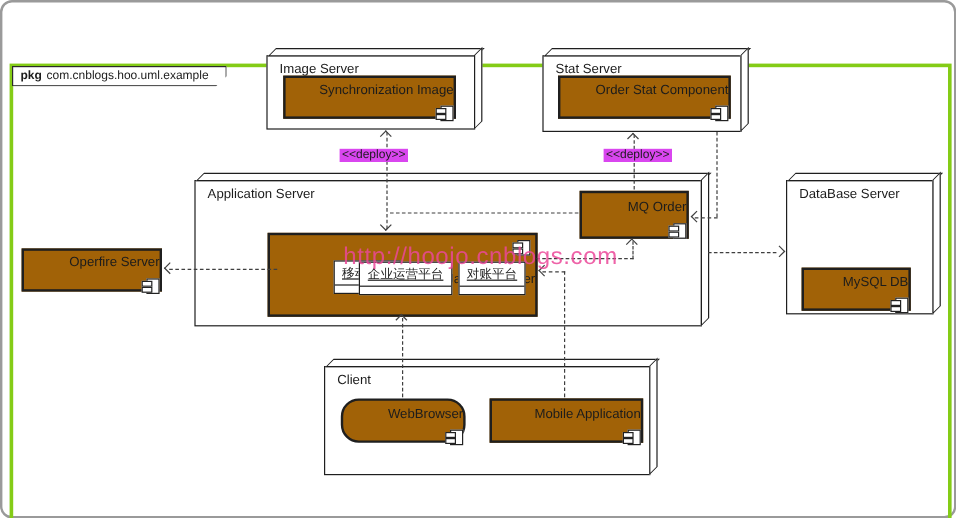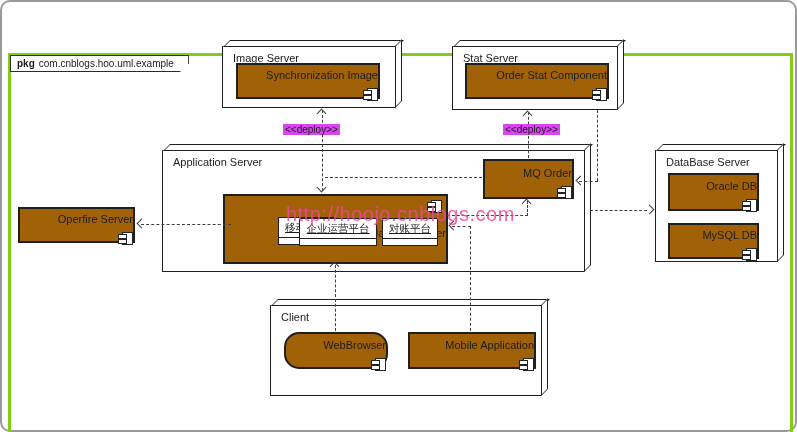--- a/index.html
+++ b/index.html
@@ -93,24 +93,20 @@
   </div>
 </div>
 
 <div class="comp" style="left:18px;top:207px;width:117px;height:36px;">
   <span class="txt">Operfire Server</span>
   <span class="cicon"></span>
 </div>
 
 <div class="node3d" style="left:655px;top:150px;width:123px;height:112px;">
   <div class="node-label">DataBase Server</div>
-  <div class="comp" style="left:12px;top:22px;width:91px;height:38px;">
-    <span class="txt">Oracle DB</span>
-    <span class="cicon"></span>
-  </div>
   <div class="comp" style="left:12px;top:72px;width:91px;height:36px;">
     <span class="txt">MySQL DB</span>
     <span class="cicon"></span>
   </div>
 </div>
 
 <div class="node3d" style="left:270px;top:305px;width:272px;height:91px;">
   <div class="node-label">Client</div>
   <div class="comp" style="left:13px;top:26px;width:104px;height:37px;border-radius:15px;">
     <span class="txt">WebBrowser</span>

